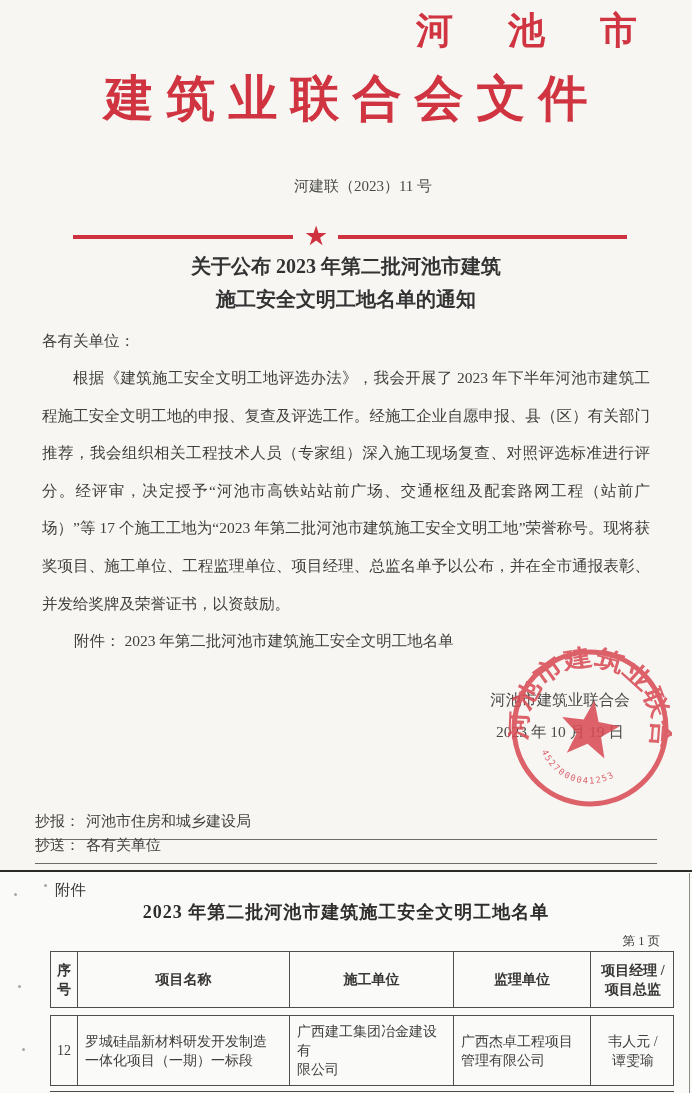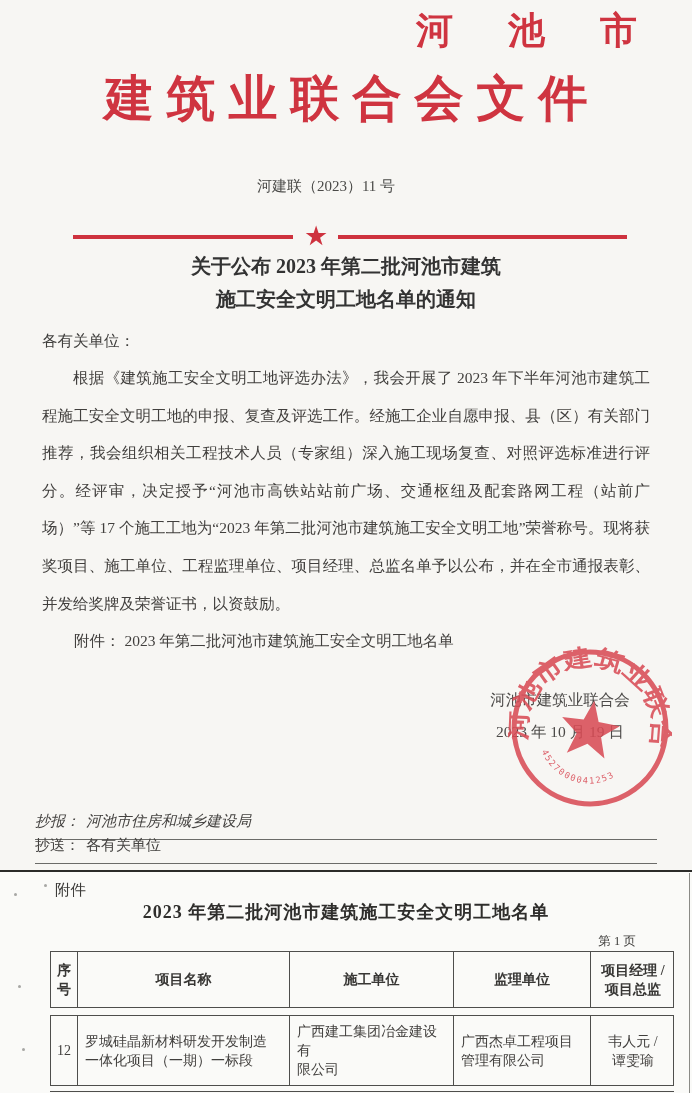--- a/index.html
+++ b/index.html
@@ -10,49 +10,49 @@
     color:#3f3e3c;
   }
   .abs{position:absolute;}
   
   .org1{top:6px;left:0;width:692px;text-align:right;
         font-size:37px;font-weight:bold;color:#cf3440;
         letter-spacing:55px;text-indent:55px;}
   .org2{top:66px;left:0;width:692px;text-align:center;
         font-size:49px;font-weight:bold;color:#cf3440;
         letter-spacing:13px;text-indent:13px;}
-  .docno{top:177px;left:0;width:652px;text-align:center;font-size:15px;color:#4a4a48;}
+  .docno{top:177px;left:0;width:652px;text-align:center;font-size:15px;color:#4a4a48;padding-left:37px;}
   .rule-left{top:235px;left:73px;width:220px;height:4px;background:#ce323e;}
   .rule-right{top:235px;left:338px;width:289px;height:4px;background:#ce323e;}
   .rule-star{top:221px;left:301px;width:30px;text-align:center;
              font-size:27px;color:#ce323e;line-height:30px;
              font-family:"DejaVu Sans",sans-serif;}
   .doc-title{top:250px;left:0;width:692px;text-align:center;
              font-size:20px;font-weight:bold;color:#333;line-height:33px;}
   .salutation{top:331px;left:42px;width:608px;font-size:15.5px;}
   .bodytext{top:359px;left:42px;width:608px;font-size:15.5px;line-height:37.6px;
             text-align:justify;text-indent:2em;color:#413f3d;}
   .attach-line{top:631px;left:74px;width:600px;font-size:15.5px;color:#413f3d;}
   .sig{left:440px;width:240px;text-align:center;font-size:15.5px;color:#4c4a48;}
   .sig-org{top:690px;}
   .sig-date{top:722px;}
   .seal{top:646px;left:508px;opacity:.87;}
   
   .cc-row{left:35px;width:622px;height:27px;border-bottom:1px solid #6b6b68;
           font-size:15px;color:#444240;}
   .cc-row .lbl{margin-right:6px;}
-  .cc1{top:812px;font-style:italic;} .cc2{top:836px;}
+  .cc1{top:812px;} .cc2{top:836px;}
   .sep{top:870px;left:0;width:692px;height:2px;background:#2b2b29;}
   
   .attach-zone{top:872px;left:0;width:692px;height:221px;background:#fafaf8;}
   .right-edge{top:873px;left:689px;width:1px;height:220px;background:#8a8a86;}
   .attach-label{top:880px;left:55px;font-size:15.5px;color:#3c3b39;}
   .attach-title{top:900px;left:0;width:692px;text-align:center;
                 font-size:18px;font-weight:bold;color:#2f2e2c;letter-spacing:1px;}
-  .page-ind{top:933px;left:574px;width:86px;text-align:center;font-size:12.5px;color:#3c3b39;}
+  .page-ind{top:933px;left:574px;width:86px;text-align:right;font-size:12.5px;color:#3c3b39;}
   .tbl{left:50px;width:624px;display:grid;
        grid-template-columns:27px 212px 164px 137px 84px;
        border:1.5px solid #4e4e4c;box-sizing:border-box;
        font-size:14px;color:#413f3d;}
   .tbl-head{top:951px;height:57px;font-weight:600;color:#383735;}
   .tbl-body{top:1015px;height:71px;}
   .tbl .cell{border-right:1.2px solid #4e4e4c;display:flex;align-items:center;
              justify-content:center;text-align:center;white-space:pre-line;
              line-height:19px;padding:2px 3px;box-sizing:border-box;overflow:hidden;}
   .tbl .cell:last-child{border-right:none;}

